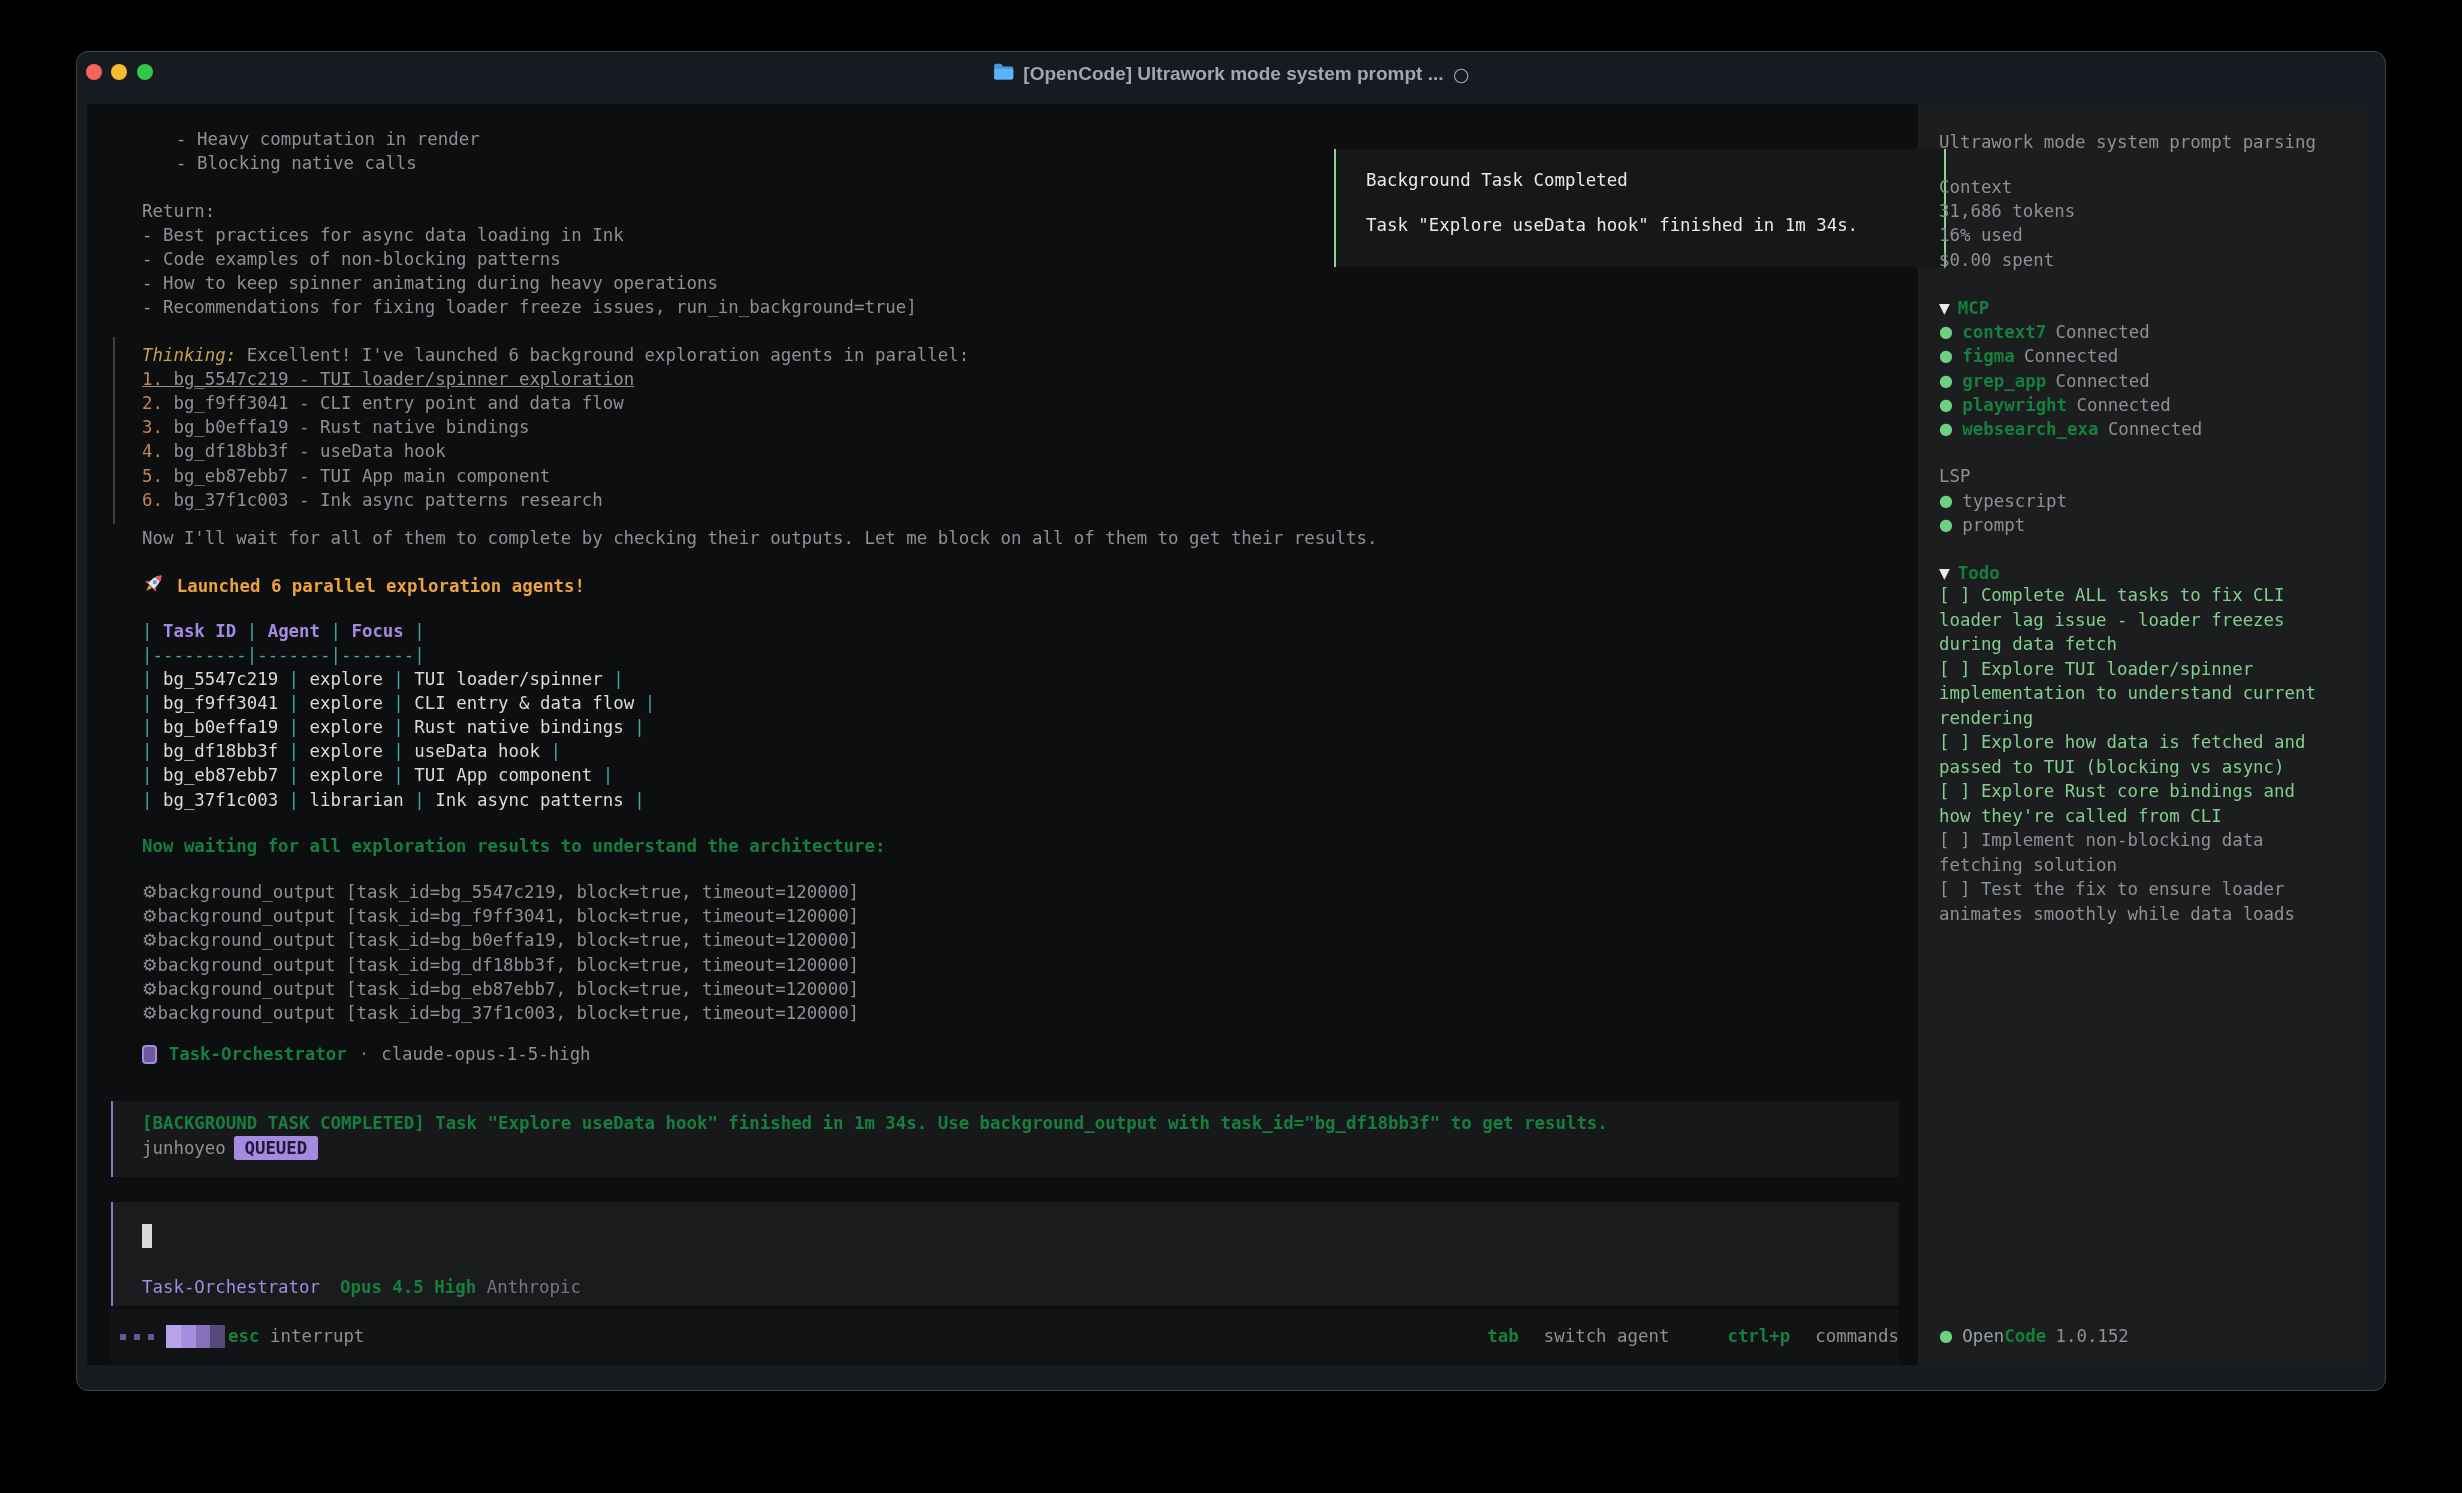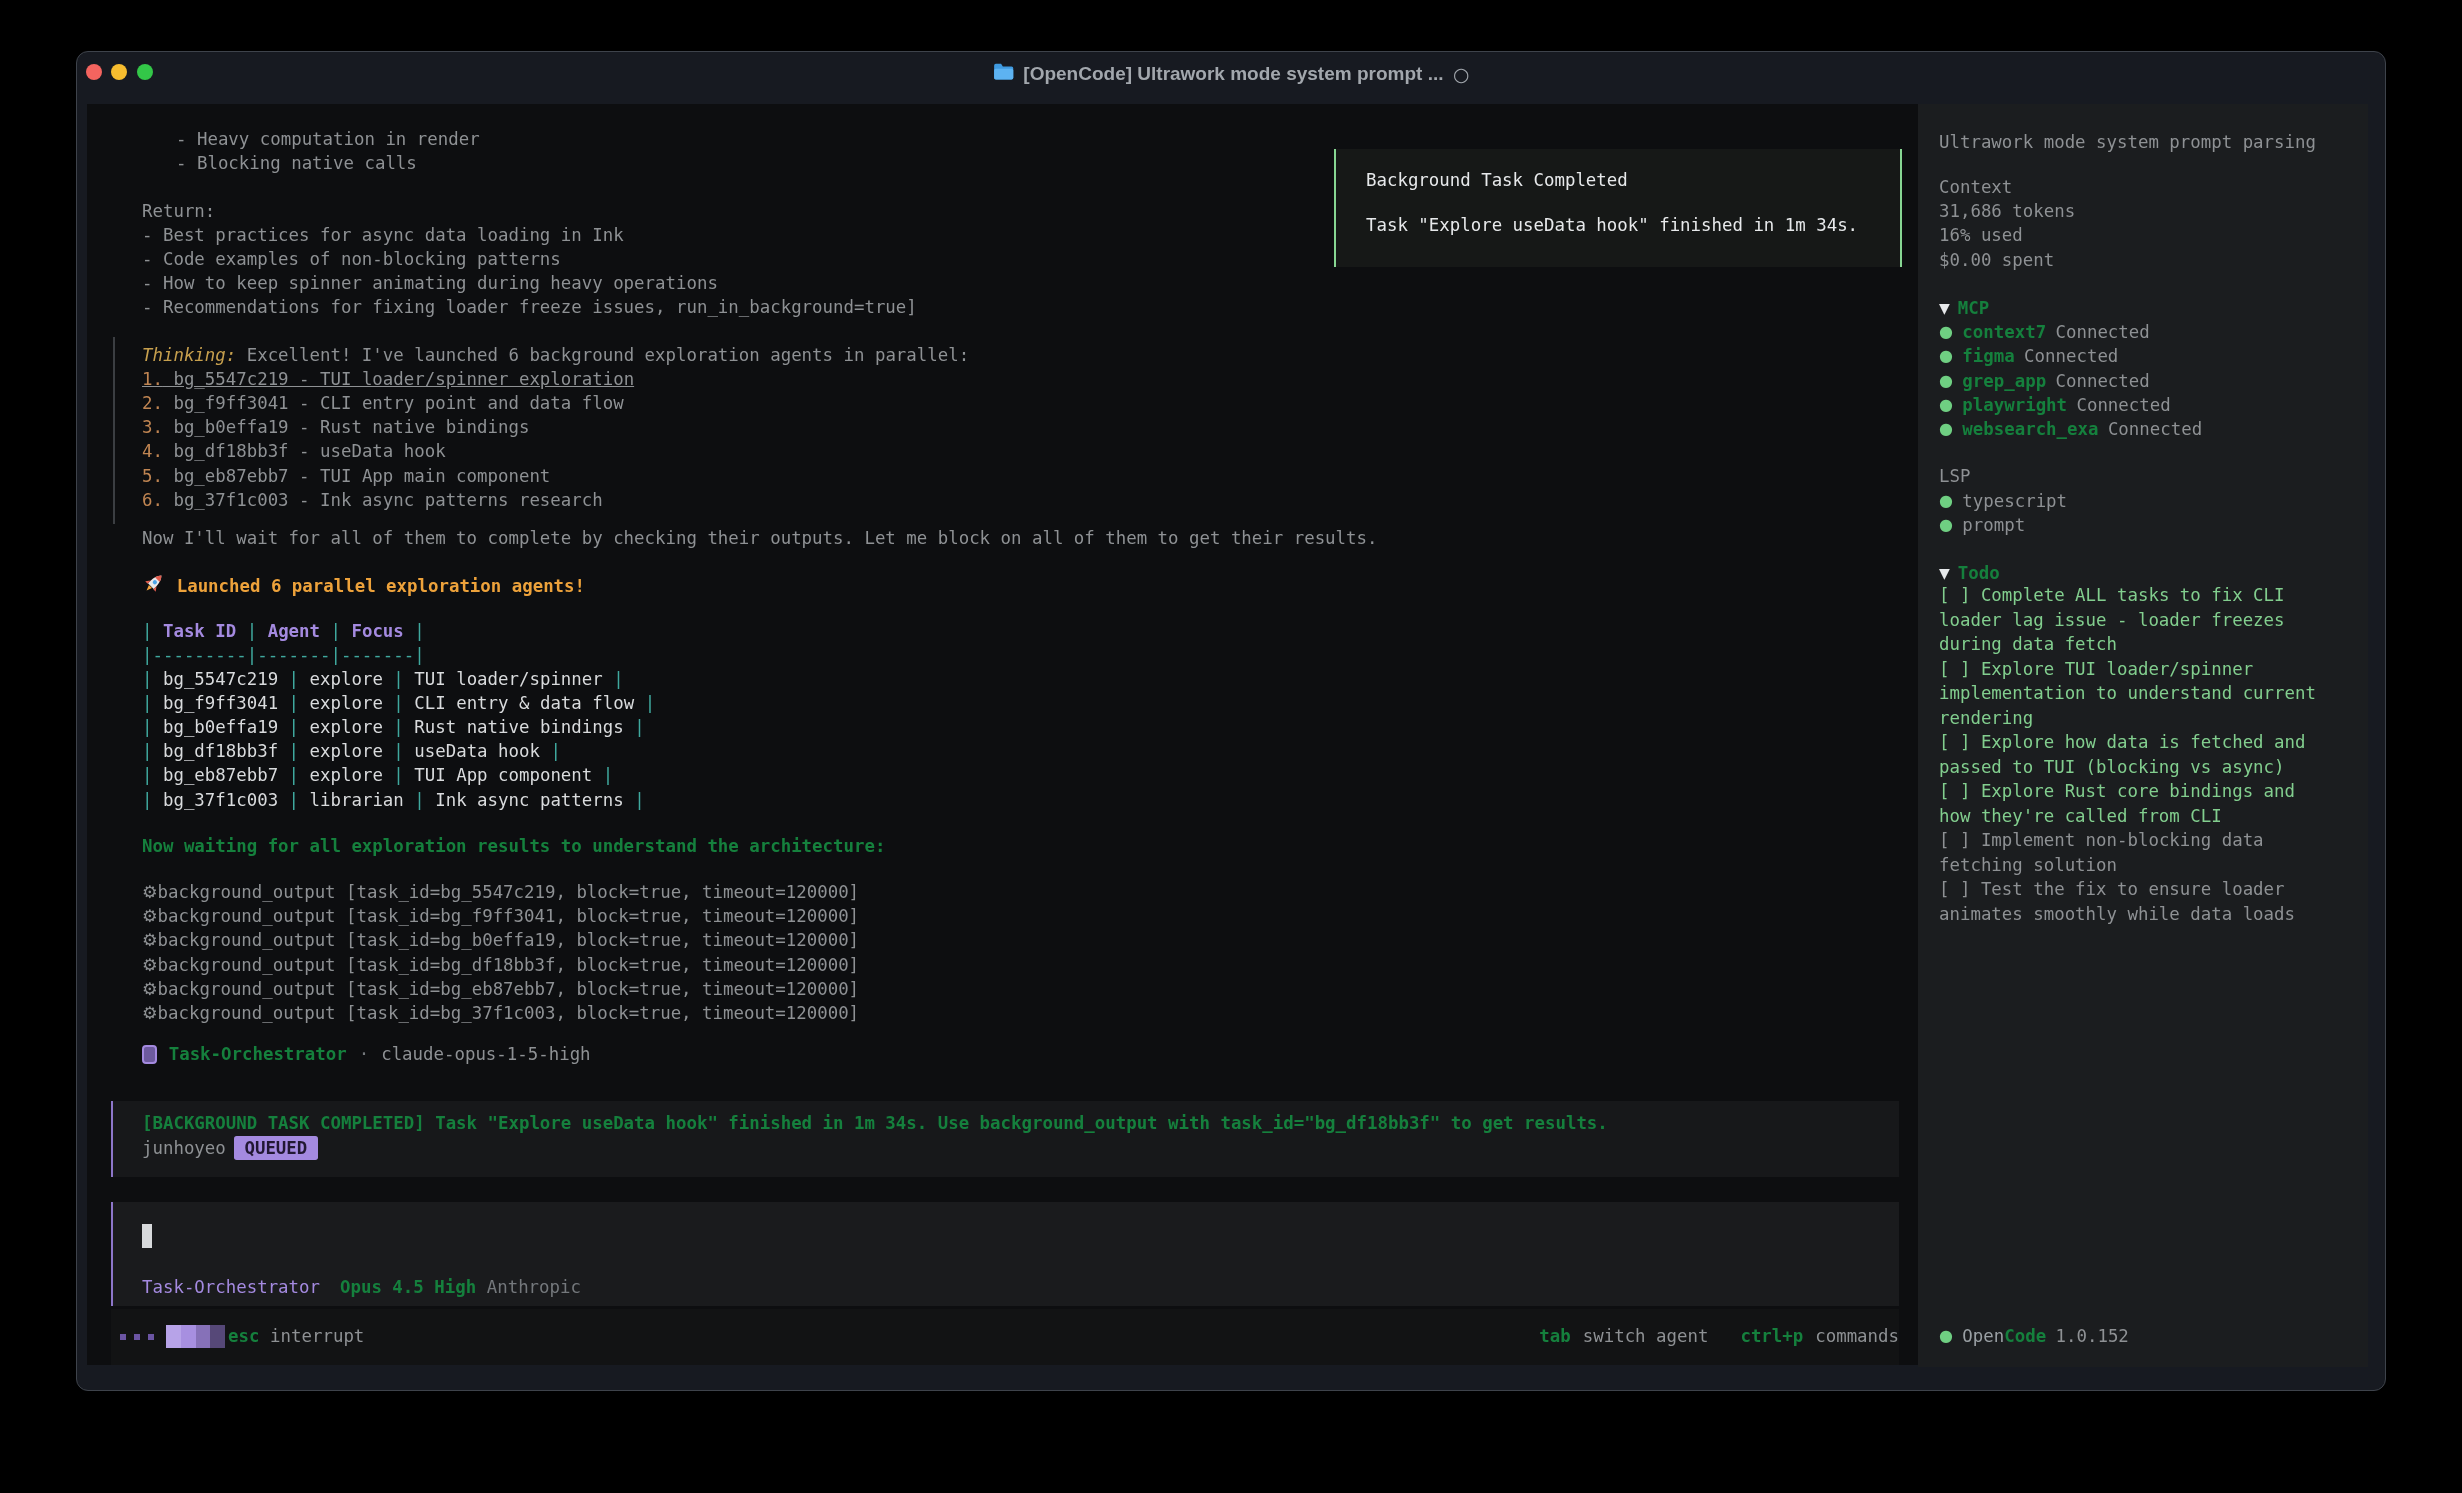--- a/index.html
+++ b/index.html
@@ -33,23 +33,23 @@
   #queued-block{top:1101px;height:76px;}
   #input-block{top:1202px;height:104px;background:#1a1b1d;}
   #cursor{position:absolute;left:142px;top:1224px;width:10px;height:24px;background:#d8dadc;}
   .badge{display:inline-block;background:#a48ae0;color:#221833;font-weight:bold;border-radius:2.7px;padding:0 10.7px;margin-left:8px;}
   
   #bottombar{position:absolute;left:111px;top:1309px;width:1788px;height:56px;background:#121314;}
   #spinner{position:absolute;left:9.4px;top:16px;display:flex;align-items:center;}
   .sdot{width:6px;height:6px;background:#6b55a3;margin-right:8px;}
   .scell{width:14.7px;height:23px;}
   #esc-hint{position:absolute;left:117px;top:14.7px;}
-  #right-hints{position:absolute;right:0;top:14.7px;display:flex;gap:12px;}
-  
-  #notification{position:absolute;left:1334px;top:149px;width:568px;height:118px;background:#161817;border-left:2.7px solid #87d793;border-right:2.7px solid #87d793;box-sizing:border-box;padding:19px 0 0 30px;}
+  #right-hints{position:absolute;right:0;top:14.7px;display:flex;gap:25px;}
+  
+  #notification{position:absolute;left:1334px;top:149px;width:612px;height:118px;background:#161817;border-left:2.7px solid #87d793;border-right:2.7px solid #87d793;box-sizing:border-box;padding:19px 0 0 30px;}
   #notification .line2{margin-top:21.4px;}
   .nline{font:17.4px/24px "DejaVu Sans Mono",monospace;color:#e7e9eb;white-space:pre;}
   
   .sline{position:absolute;left:1939px;font:17.4px/24px "DejaVu Sans Mono",monospace;color:#8e9194;white-space:pre;display:flex;align-items:center;gap:9.4px;}
   .dot{color:#6fcf82;font-family:"DejaVu Sans",sans-serif;font-size:16px;}
   .tri{font-family:"DejaVu Sans",sans-serif;font-size:14px;color:#e7e9eb;}
   #todo-list{position:absolute;left:1939px;top:583px;width:438px;font:17.4px/24.5px "DejaVu Sans Mono",monospace;}
   .todo-item{white-space:pre-wrap;}
   .todo-item[data-state="active"]{color:#82ce8e;}
   .todo-item[data-state="pending"]{color:#8e9194;}

